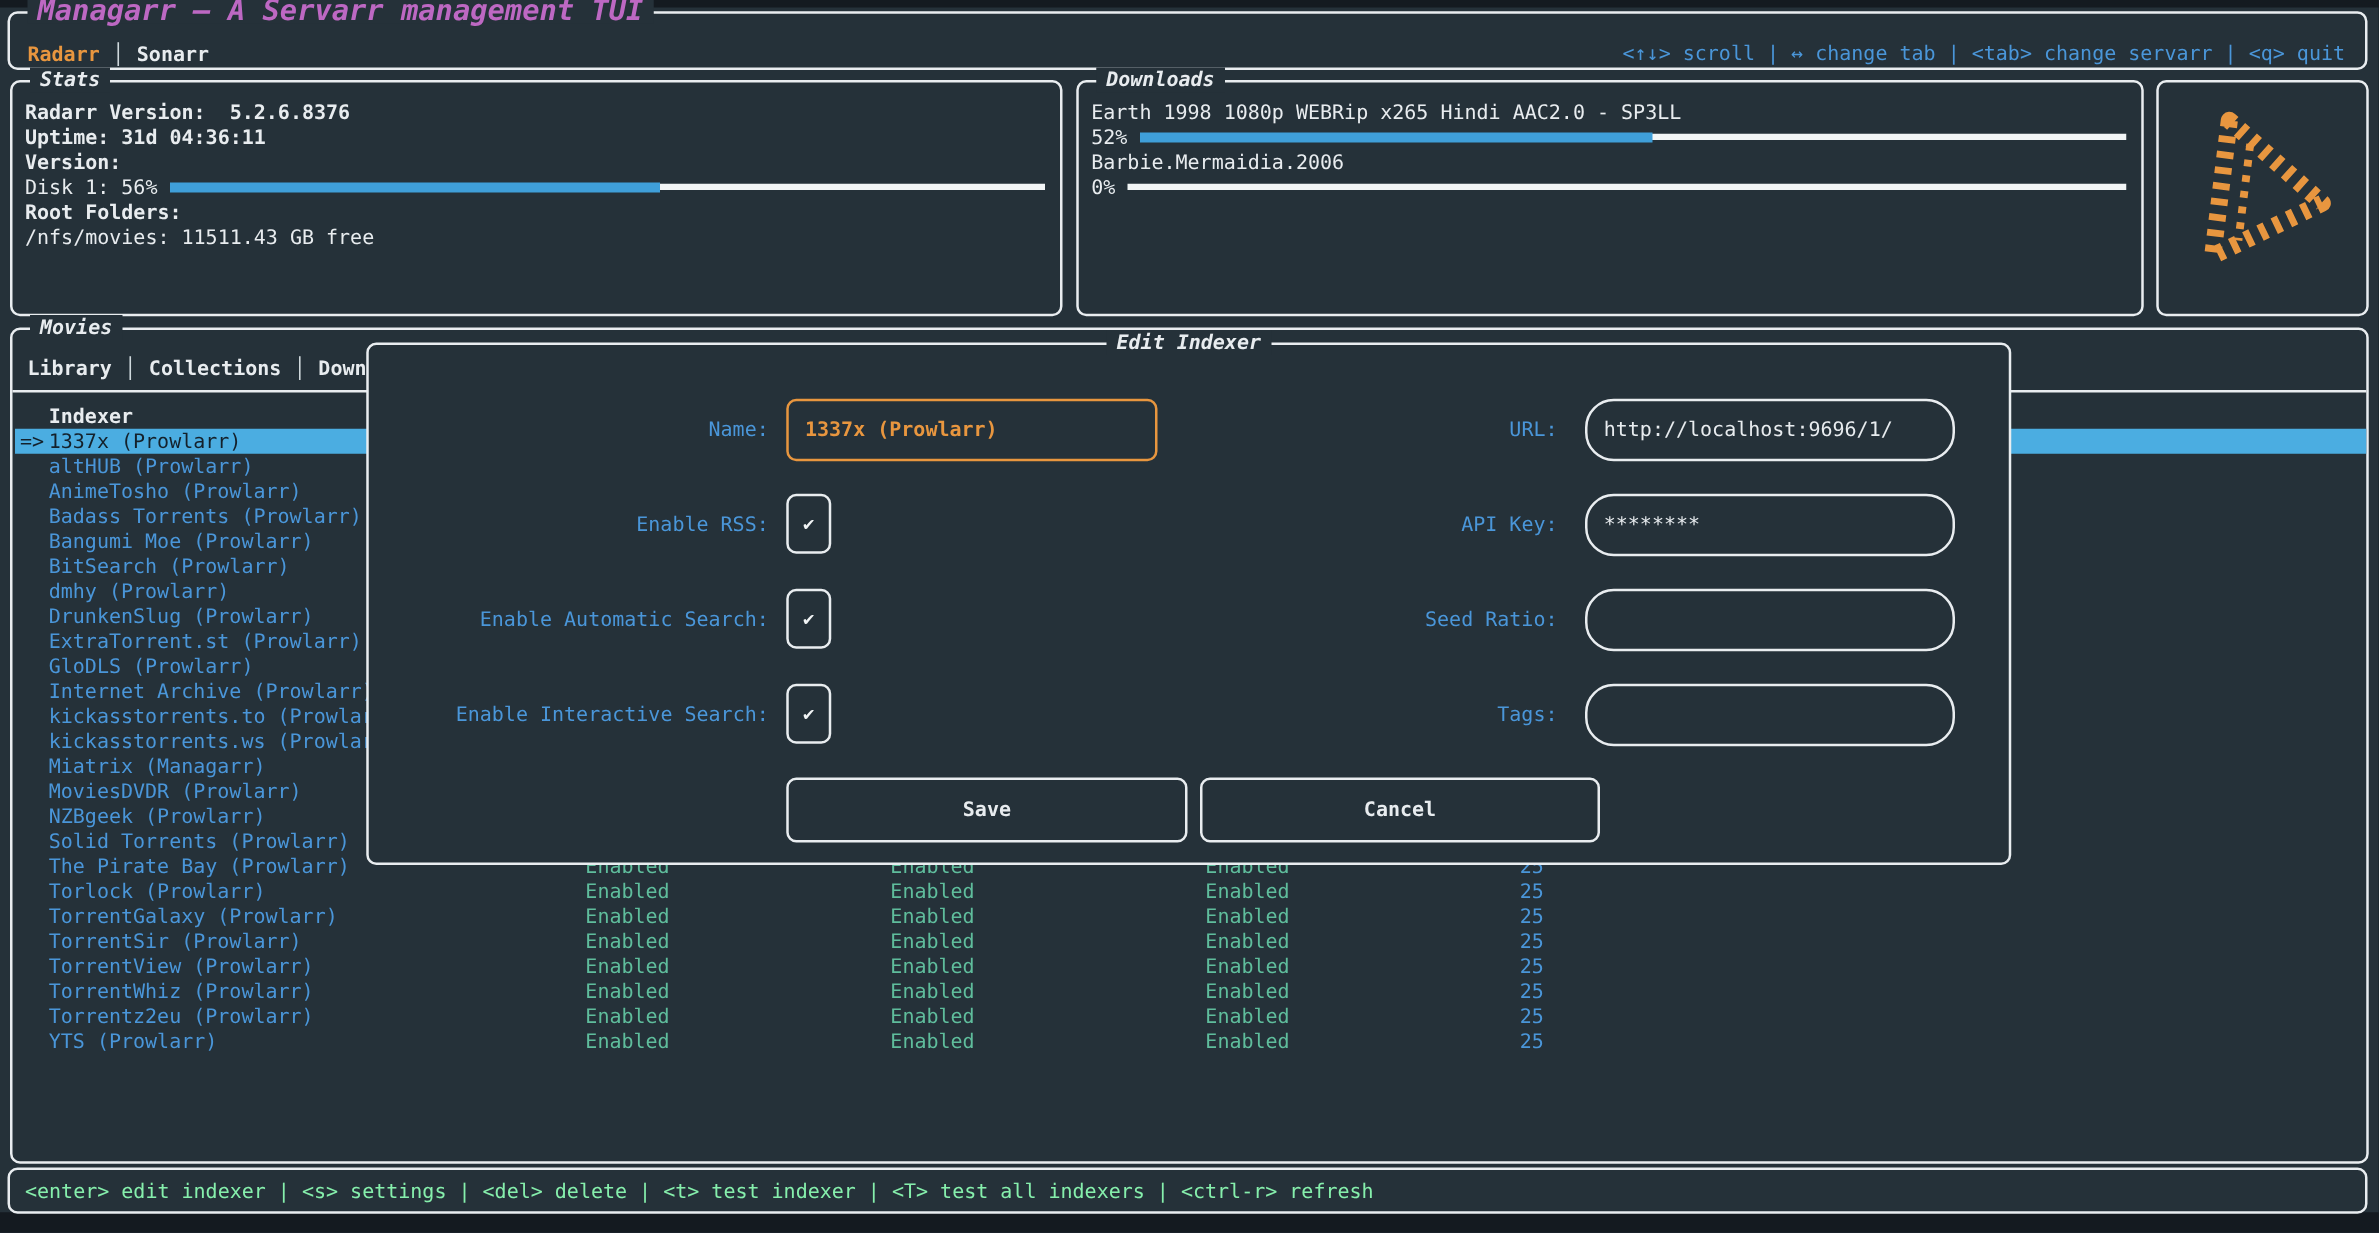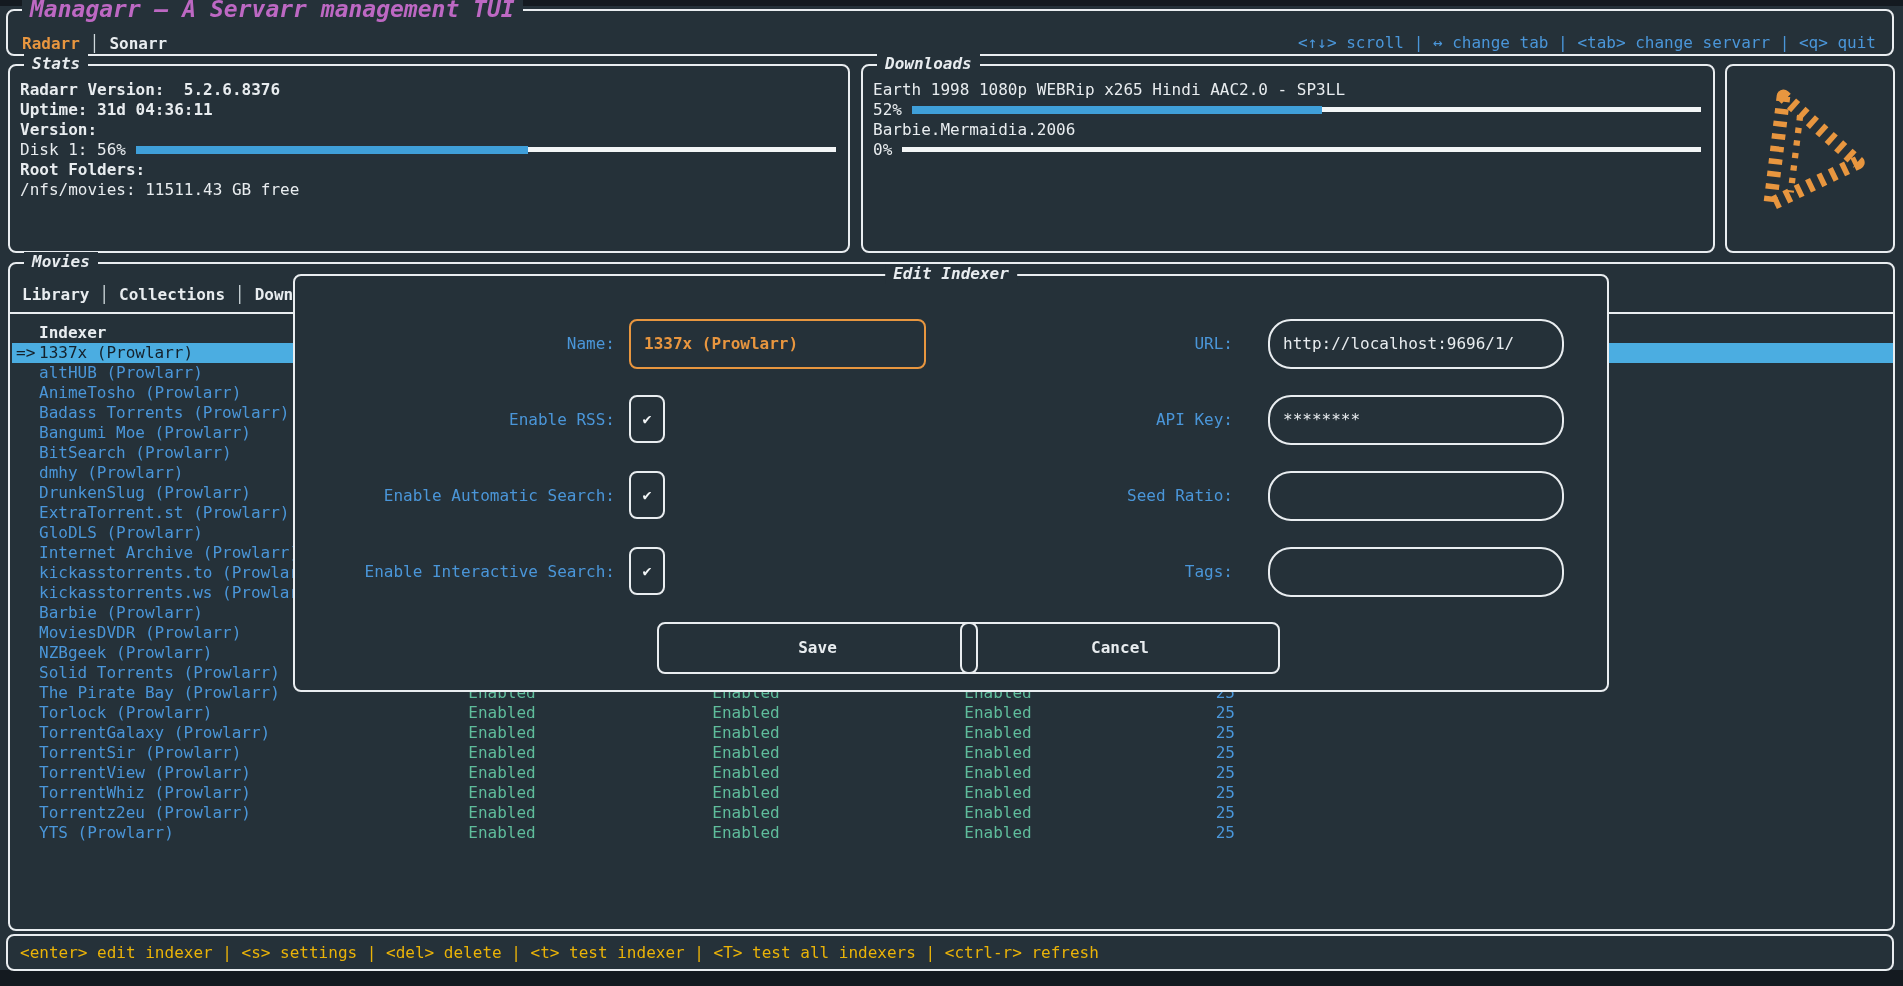--- a/index.html
+++ b/index.html
@@ -69,44 +69,44 @@
   .irow .c0 { left:430px; } .irow .c1 { left:674px; } .irow .c2 { left:926px; }
   .irow .c3 { left:1103px; text-align:right; color:#4a96d9; }
   .irow.sel { background:#4bade1; color:#14212b; }
   .irow.sel .c { color:#14212b; }
 
   
   #modal { left:293px; top:274px; width:1316px; height:418px; z-index:5; }
   #modal .panel-title { left:50%; transform:translateX(-50%); }
   .flabel { position:absolute; height:20px; line-height:20px; color:#4a96d9; text-align:right; white-space:pre; }
   .flabel.lcol { left:0; width:320px; }
-  .flabel.rcol { left:613px; width:325px; }
+  .flabel.rcol { left:626px; width:325px; }
   .input {
     position:absolute; height:50px; border:2px solid #e9edf0; border-radius:8px;
     line-height:46px; padding-left:13px; white-space:pre; overflow:hidden;
   }
   .input.lcol-box { left:334px; width:297px; }
   .input.rcol-box { left:973px; width:296px;border-radius:23px; }
   .input.name-box { border-color:#e8963f; color:#e8963f; font-weight:bold; }
   .checkbox {
     position:absolute; left:334px; width:36px; height:48px;
     border:2px solid #e9edf0; border-radius:8px;
     display:flex; align-items:center; justify-content:center;
     font-size:15px; font-weight:bold; color:#f2f5f6;
   }
   .btn {
     position:absolute; top:346px; height:52px; border:2px solid #e9edf0; border-radius:8px;
     font-weight:bold; text-align:center; line-height:48px;
   }
-  #save-btn { left:334px; width:321px;margin-left:28px; }
+  #save-btn { left:334px; width:321px; }
   #cancel-btn { left:665px; width:320px; }
 
   
   #footer { left:6px; top:934px; width:1888px; height:37px; }
-  #footer .ftext { position:absolute; left:12px; top:7px; height:20px; line-height:20px; color:#eab308; white-space:pre; }
+  #footer .ftext { position:absolute; left:12px; top:7px; height:20px; line-height:20px; color:#86efac; white-space:pre; }
 </style>
 </head>
 <body>
 
 <div class="strip-top"></div>
 <div class="tui"></div>
 <div class="strip-bottom"></div>
 
 <div class="panel" id="header">
   <div class="panel-title">Managarr – A Servarr management TUI</div>
@@ -180,21 +180,21 @@
       <div class="irow"><span class="pre"></span><span class="nm">Badass Torrents (Prowlarr)</span><span class="c c0">Enabled</span><span class="c c1">Enabled</span><span class="c c2">Enabled</span><span class="c c3">25</span></div>
       <div class="irow"><span class="pre"></span><span class="nm">Bangumi Moe (Prowlarr)</span><span class="c c0">Enabled</span><span class="c c1">Enabled</span><span class="c c2">Enabled</span><span class="c c3">25</span></div>
       <div class="irow"><span class="pre"></span><span class="nm">BitSearch (Prowlarr)</span><span class="c c0">Enabled</span><span class="c c1">Enabled</span><span class="c c2">Enabled</span><span class="c c3">25</span></div>
       <div class="irow"><span class="pre"></span><span class="nm">dmhy (Prowlarr)</span><span class="c c0">Enabled</span><span class="c c1">Enabled</span><span class="c c2">Enabled</span><span class="c c3">25</span></div>
       <div class="irow"><span class="pre"></span><span class="nm">DrunkenSlug (Prowlarr)</span><span class="c c0">Enabled</span><span class="c c1">Enabled</span><span class="c c2">Enabled</span><span class="c c3">25</span></div>
       <div class="irow"><span class="pre"></span><span class="nm">ExtraTorrent.st (Prowlarr)</span><span class="c c0">Enabled</span><span class="c c1">Enabled</span><span class="c c2">Enabled</span><span class="c c3">25</span></div>
       <div class="irow"><span class="pre"></span><span class="nm">GloDLS (Prowlarr)</span><span class="c c0">Enabled</span><span class="c c1">Enabled</span><span class="c c2">Enabled</span><span class="c c3">25</span></div>
       <div class="irow"><span class="pre"></span><span class="nm">Internet Archive (Prowlarr)</span><span class="c c0">Enabled</span><span class="c c1">Enabled</span><span class="c c2">Enabled</span><span class="c c3">25</span></div>
       <div class="irow"><span class="pre"></span><span class="nm">kickasstorrents.to (Prowlarr)</span><span class="c c0">Enabled</span><span class="c c1">Enabled</span><span class="c c2">Enabled</span><span class="c c3">25</span></div>
       <div class="irow"><span class="pre"></span><span class="nm">kickasstorrents.ws (Prowlarr)</span><span class="c c0">Enabled</span><span class="c c1">Enabled</span><span class="c c2">Enabled</span><span class="c c3">25</span></div>
-      <div class="irow"><span class="pre"></span><span class="nm">Barbie (Prowlarr)</span><span class="c c0">Enabled</span><span class="c c1">Enabled</span><span class="c c2">Enabled</span><span class="c c3">25</span></div>
+      <div class="irow"><span class="pre"></span><span class="nm">Miatrix (Managarr)</span><span class="c c0">Enabled</span><span class="c c1">Enabled</span><span class="c c2">Enabled</span><span class="c c3">25</span></div>
       <div class="irow"><span class="pre"></span><span class="nm">MoviesDVDR (Prowlarr)</span><span class="c c0">Enabled</span><span class="c c1">Enabled</span><span class="c c2">Enabled</span><span class="c c3">25</span></div>
       <div class="irow"><span class="pre"></span><span class="nm">NZBgeek (Prowlarr)</span><span class="c c0">Enabled</span><span class="c c1">Enabled</span><span class="c c2">Enabled</span><span class="c c3">25</span></div>
       <div class="irow"><span class="pre"></span><span class="nm">Solid Torrents (Prowlarr)</span><span class="c c0">Enabled</span><span class="c c1">Enabled</span><span class="c c2">Enabled</span><span class="c c3">25</span></div>
       <div class="irow"><span class="pre"></span><span class="nm">The Pirate Bay (Prowlarr)</span><span class="c c0">Enabled</span><span class="c c1">Enabled</span><span class="c c2">Enabled</span><span class="c c3">25</span></div>
       <div class="irow"><span class="pre"></span><span class="nm">Torlock (Prowlarr)</span><span class="c c0">Enabled</span><span class="c c1">Enabled</span><span class="c c2">Enabled</span><span class="c c3">25</span></div>
       <div class="irow"><span class="pre"></span><span class="nm">TorrentGalaxy (Prowlarr)</span><span class="c c0">Enabled</span><span class="c c1">Enabled</span><span class="c c2">Enabled</span><span class="c c3">25</span></div>
       <div class="irow"><span class="pre"></span><span class="nm">TorrentSir (Prowlarr)</span><span class="c c0">Enabled</span><span class="c c1">Enabled</span><span class="c c2">Enabled</span><span class="c c3">25</span></div>
       <div class="irow"><span class="pre"></span><span class="nm">TorrentView (Prowlarr)</span><span class="c c0">Enabled</span><span class="c c1">Enabled</span><span class="c c2">Enabled</span><span class="c c3">25</span></div>
       <div class="irow"><span class="pre"></span><span class="nm">TorrentWhiz (Prowlarr)</span><span class="c c0">Enabled</span><span class="c c1">Enabled</span><span class="c c2">Enabled</span><span class="c c3">25</span></div>
       <div class="irow"><span class="pre"></span><span class="nm">Torrentz2eu (Prowlarr)</span><span class="c c0">Enabled</span><span class="c c1">Enabled</span><span class="c c2">Enabled</span><span class="c c3">25</span></div>

